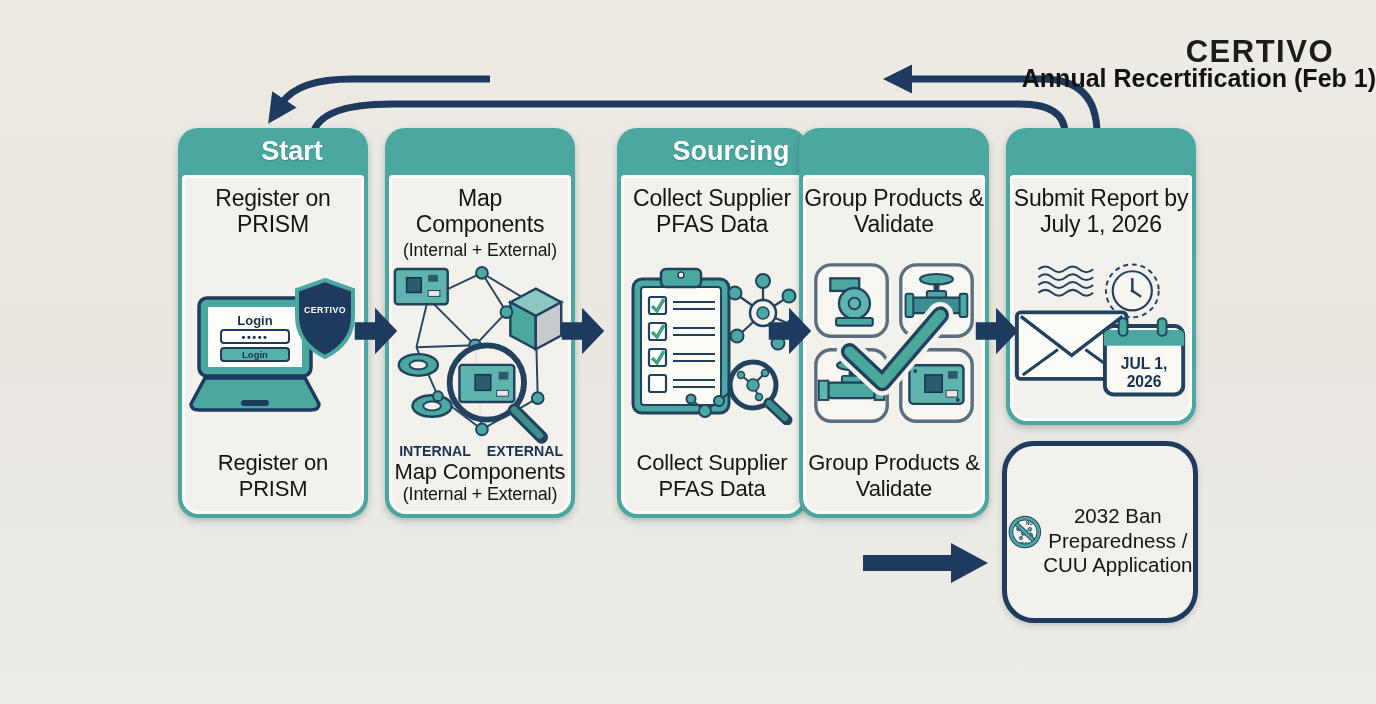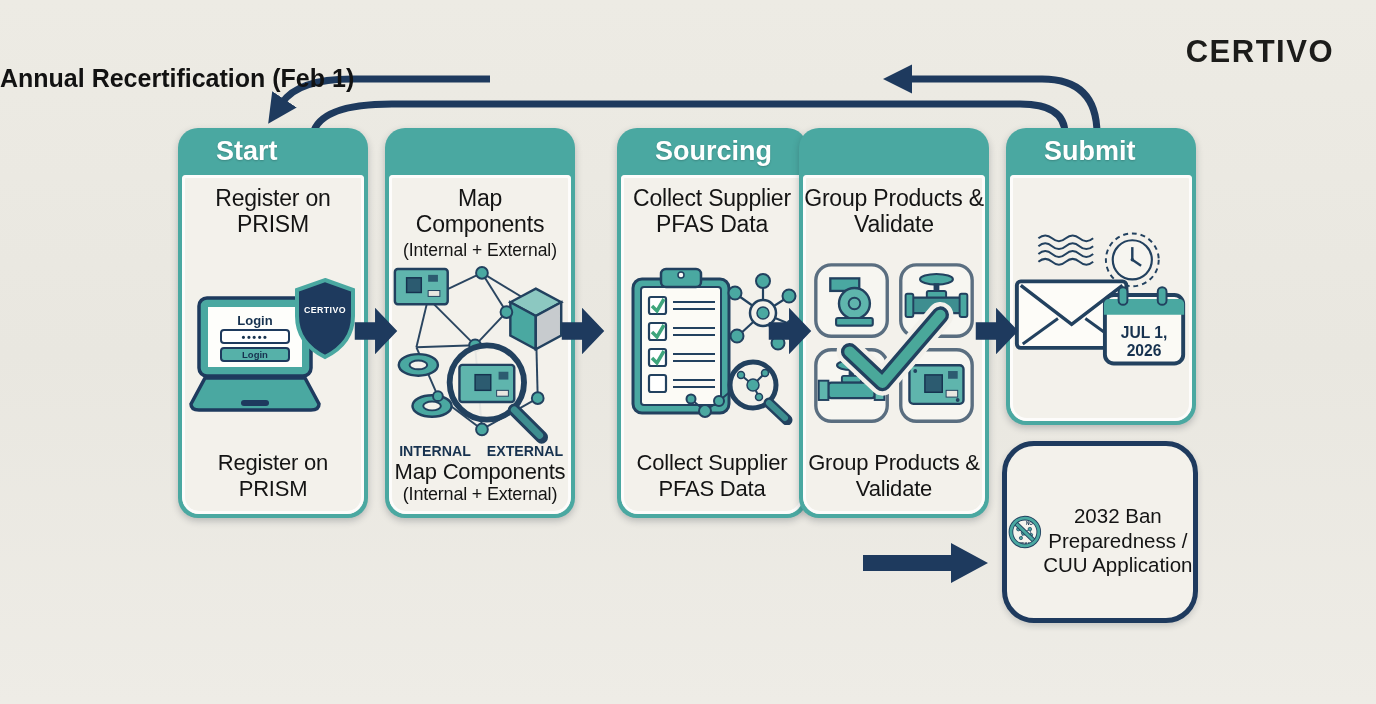--- a/index.html
+++ b/index.html
@@ -6,32 +6,32 @@
   .stage{
     position:relative;width:1376px;height:704px;overflow:hidden;
     background:linear-gradient(180deg,#edebe4 0%,#e9e7e0 50%,#eeece6 100%);
     font-family:"Liberation Sans",sans-serif;color:#141414;
   }
   .logo{
     position:absolute;top:34px;right:42px;font-size:31px;font-weight:700;
     letter-spacing:1.5px;color:#1c1c1a;
   }
   .recert-title{
-    position:absolute;top:64px;left:0;width:1376px;text-align:left;
+    position:absolute;top:64px;left:0;width:1376px;text-align:right;
     font-size:25px;font-weight:700;color:#121212;z-index:2;
   }
   .top-arrows{position:absolute;left:0;top:0;z-index:1;}
   
   .card{
     position:absolute;top:128px;width:190px;height:390px;background:#4AA8A1;
     border-radius:20px;box-shadow:0 3px 7px rgba(30,40,50,.25);z-index:2;
   }
   .c1{left:178px}.c2{left:385px}.c3{left:617px}.c4{left:799px}.c5{left:1006px;height:297px}
   .card-header{
-    height:54px;line-height:47px;text-align:left;color:#fff;
+    height:54px;line-height:47px;text-align:center;color:#fff;
     font-size:27px;font-weight:700;text-shadow:0 1px 2px rgba(0,0,0,.2);padding-left:38px;
   }
   .card-body{
     position:absolute;left:4px;right:4px;top:47px;bottom:4px;background:#f3f1eb;
     border-radius:4px 4px 17px 17px;box-shadow:inset 0 0 0 3px rgba(255,255,255,.78);
     display:flex;flex-direction:column;align-items:center;
   }
   .step-top{margin-top:11px;text-align:center;font-size:23px;line-height:1.12;letter-spacing:-.2px;}
   .narrow{max-width:145px;}
   .step-sub{text-align:center;font-size:17.5px;margin-top:2px;}
@@ -297,22 +297,22 @@
             <path d="M40 98 L74 130 L134 60" stroke="#22415F" stroke-width="18"></path>
             <path d="M40 98 L74 130 L134 60" stroke="#4AA89A" stroke-width="11"></path>
           </g>
         </svg>
       </div>
       <div class="step-bottom">Group Products &amp; Validate</div>
     </div>
   </section>
 
   <section class="card c5">
-    <div class="card-header">Submit</div>
-    <div class="card-body">
+    <div class="card-body">
+      <div class="step-top">Submit Report by July 1, 2026</div>
       <div class="icon-wrap">
         <svg width="180" height="148" viewBox="0 0 184 150">
           <g stroke="#22415F" stroke-width="2" fill="none">
             <path d="M28 14 q7 -6 14 0 q7 6 14 0 q7 -6 14 0 q7 6 14 0"></path>
             <path d="M28 22 q7 -6 14 0 q7 6 14 0 q7 -6 14 0 q7 6 14 0"></path>
             <path d="M28 30 q7 -6 14 0 q7 6 14 0 q7 -6 14 0 q7 6 14 0"></path>
             <path d="M28 38 q7 -6 14 0 q7 6 14 0 q7 -6 14 0 q7 6 14 0"></path>
           </g>
           <g>
             <circle cx="124" cy="36" r="27" fill="none" stroke="#22415F" stroke-width="2" stroke-dasharray="5 4"></circle>

